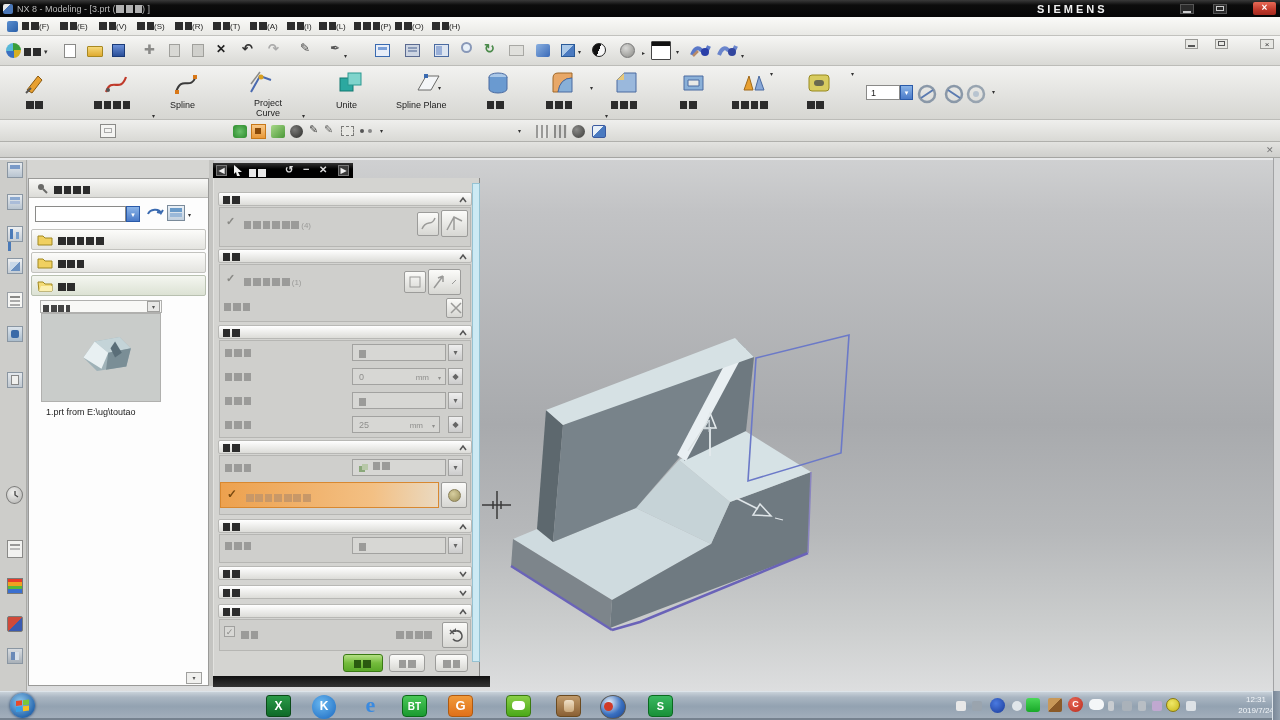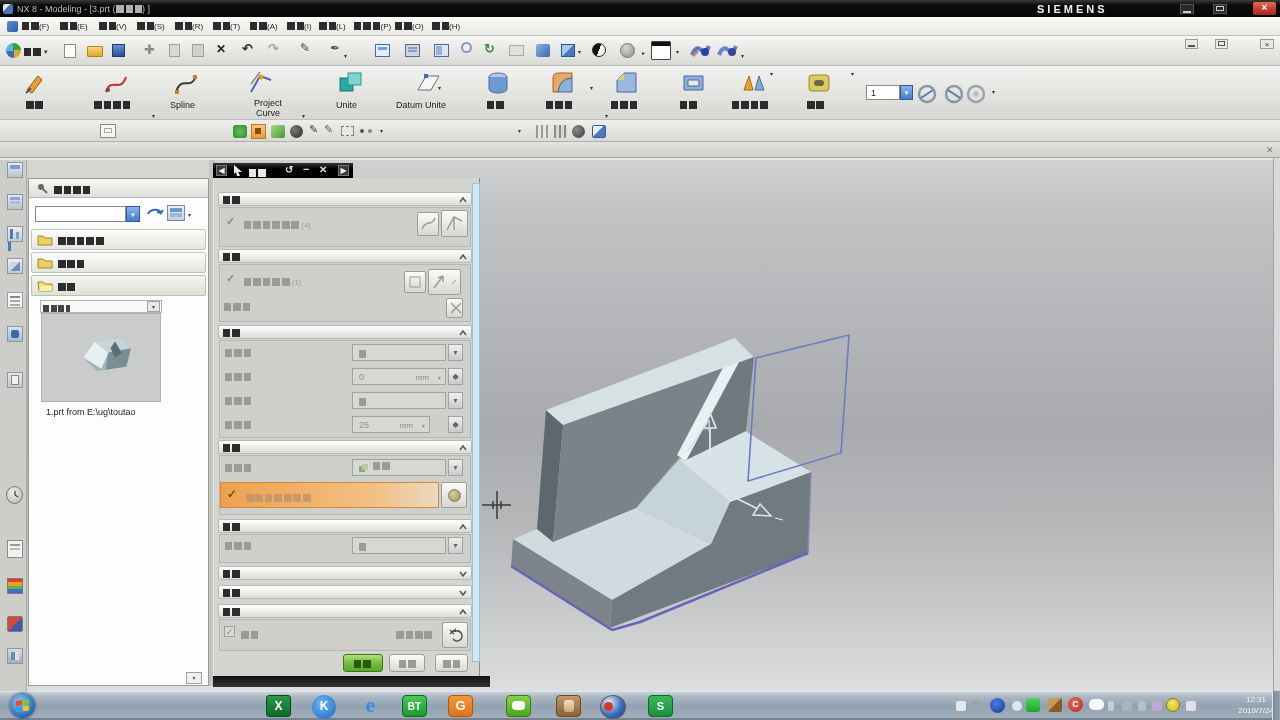--- a/index.html
+++ b/index.html
@@ -153,21 +153,21 @@
 <div class="abs" style="left:245px;top:98px;font-size:9px;color:#222;text-align:center;width:46px;line-height:10px;">Project<br>Curve</div>
 <svg class="abs" style="left:338px;top:70px;" width="26" height="26">
     <rect x="2" y="8" width="13" height="13" fill="#2ba8a0" stroke="#127870"></rect>
     <rect x="10" y="3" width="13" height="12" fill="#7fd4cc" stroke="#2a9890"></rect>
   </svg>
 <div class="abs" style="left:336px;top:100px;font-size:9px;color:#222;">Unite</div>
 <svg class="abs" style="left:414px;top:70px;" width="28" height="26">
     <path d="M4 20 L12 6 L25 6 L17 20 Z" fill="#f4f6f8" stroke="#6a6a68"></path>
     <rect x="10" y="4" width="4" height="4" fill="#3a6ab0"></rect>
   </svg>
-<div class="abs" style="left:396px;top:100px;font-size:9px;color:#222;">Datum Unite</div>
+<div class="abs" style="left:396px;top:100px;font-size:9px;color:#222;">Spline Plane</div>
 <div class="abs" style="left:438px;top:84px;font-size:6px;color:#333;">▾</div>
 <svg class="abs" style="left:485px;top:70px;" width="26" height="26">
     <ellipse cx="13" cy="7" rx="9" ry="4" fill="#aac8e8" stroke="#4a6aa0"></ellipse>
     <path d="M4 7 L4 19 A9 4 0 0 0 22 19 L22 7" fill="#6a9ad0" stroke="#4a6aa0"></path>
   </svg>
 <div class="abs" style="left:487px;top:100px;"><span class="zh" style="width:17px"></span></div>
 <svg class="abs" style="left:550px;top:70px;" width="26" height="26">
     <path d="M3 22 L3 8 Q3 3 8 3 L22 3 L22 8 Q10 8 8 22 Z" fill="#e8a868" stroke="#a06828"></path>
     <path d="M22 8 Q10 8 8 22 L22 22 Z" fill="#88b0d8" stroke="#4a6aa0"></path>
   </svg>
@@ -361,21 +361,21 @@
 <div class="abs" style="left:225px;top:348px;"><span class="zhg" style="width:26.5px"></span></div>
 <div class="ddl" style="left:352px;top:344px;width:94px;"><span class="zhg" style="width:8px;margin:5px 0 0 6px;"></span></div>
 <div class="dda" style="left:448px;top:344px;">▾</div>
 <div class="abs" style="left:225px;top:372px;"><span class="zhg" style="width:26.5px"></span></div>
 <div class="ddl" style="left:352px;top:368px;width:94px;"><span style="font-size:9px;color:#8f8f8d;margin:3px 0 0 6px;display:inline-block;">0</span><span style="font-size:8px;color:#8f8f8d;position:absolute;right:16px;top:4px;">mm</span><span style="font-size:6px;color:#8f8f8d;position:absolute;right:4px;top:5px;">▾</span></div>
 <div class="dda" style="left:448px;top:368px;">◆</div>
 <div class="abs" style="left:225px;top:396px;"><span class="zhg" style="width:26.5px"></span></div>
 <div class="ddl" style="left:352px;top:392px;width:94px;"><span class="zhg" style="width:8px;margin:5px 0 0 6px;"></span></div>
 <div class="dda" style="left:448px;top:392px;">▾</div>
 <div class="abs" style="left:225px;top:420px;"><span class="zhg" style="width:26.5px"></span></div>
-<div class="ddl" style="left:352px;top:416px;width:78px;"><span style="font-size:9px;color:#8f8f8d;margin:3px 0 0 6px;display:inline-block;">25</span><span style="font-size:8px;color:#8f8f8d;position:absolute;right:16px;top:4px;">mm</span><span style="font-size:6px;color:#8f8f8d;position:absolute;right:4px;top:5px;">▾</span></div>
+<div class="ddl" style="left:352px;top:416px;width:88px;"><span style="font-size:9px;color:#8f8f8d;margin:3px 0 0 6px;display:inline-block;">25</span><span style="font-size:8px;color:#8f8f8d;position:absolute;right:16px;top:4px;">mm</span><span style="font-size:6px;color:#8f8f8d;position:absolute;right:4px;top:5px;">▾</span></div>
 <div class="dda" style="left:448px;top:416px;">◆</div>
 <div class="hdr" style="left:218px;top:440px;"><span class="zh" style="width:17px"></span><svg class="chev" style="top:3px" viewBox="0 0 8 8">
       <path d="M1 6 L4 2 L7 6"></path>
     </svg></div>
 <div class="cbox" style="left:219px;top:455px;height:60px;"></div>
 <div class="abs" style="left:225px;top:463px;"><span class="zhg" style="width:26.5px"></span></div>
 <div class="ddl" style="left:352px;top:459px;width:94px;"><svg width="11" height="11" style="margin:3px 0 0 5px;">
       <rect x="1" y="3" width="6" height="6" fill="#8aa87a"></rect>
       <rect x="4" y="1" width="6" height="6" fill="#b8c8a8"></rect>
     </svg><span class="zhg" style="width:17px;margin:0 0 0 4px;vertical-align:4px;"></span></div>

